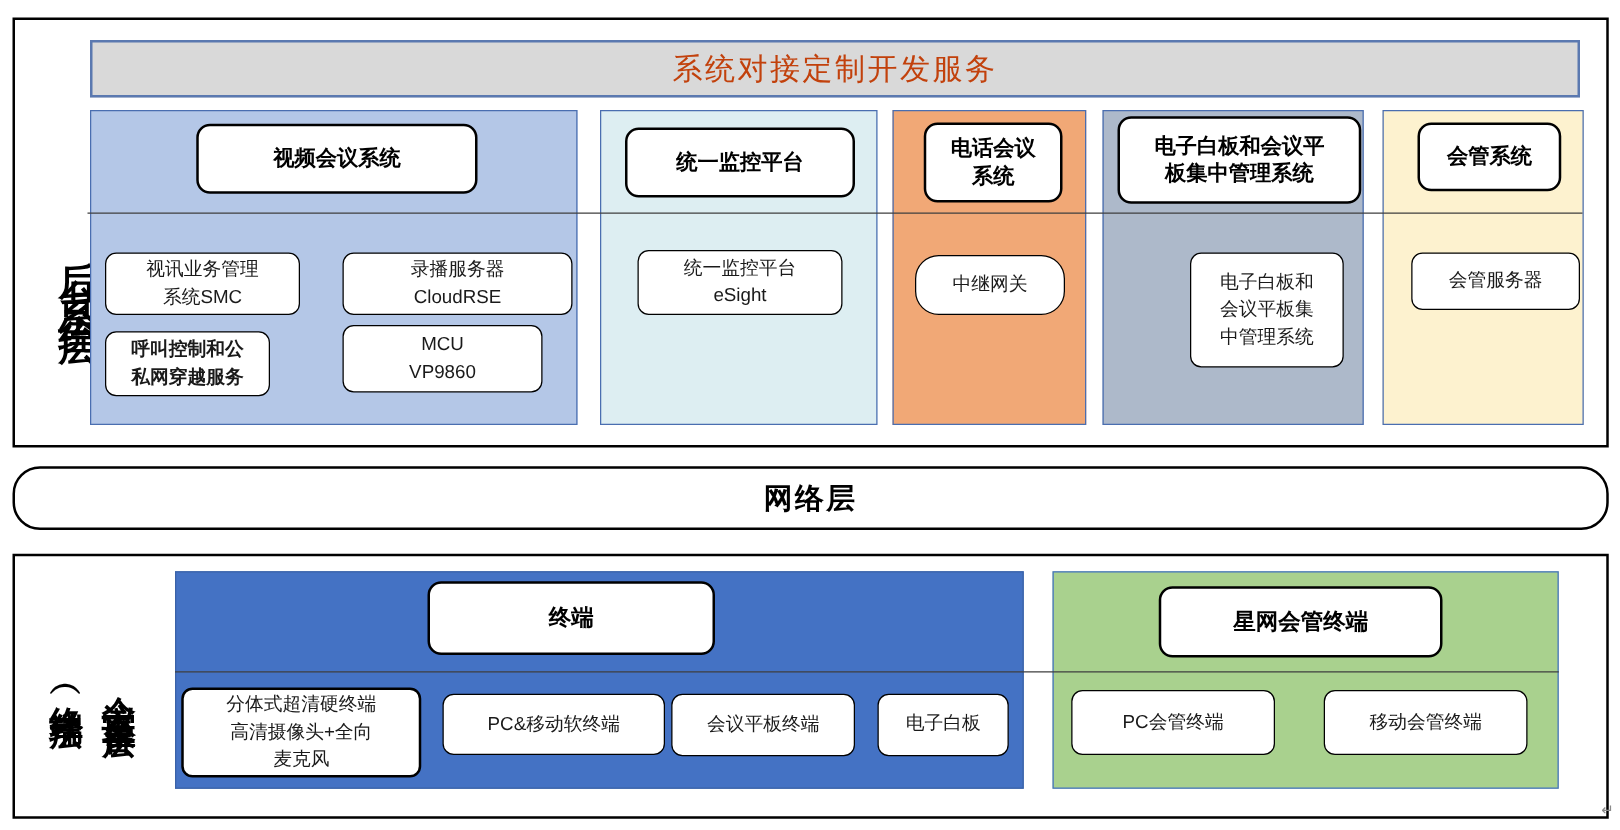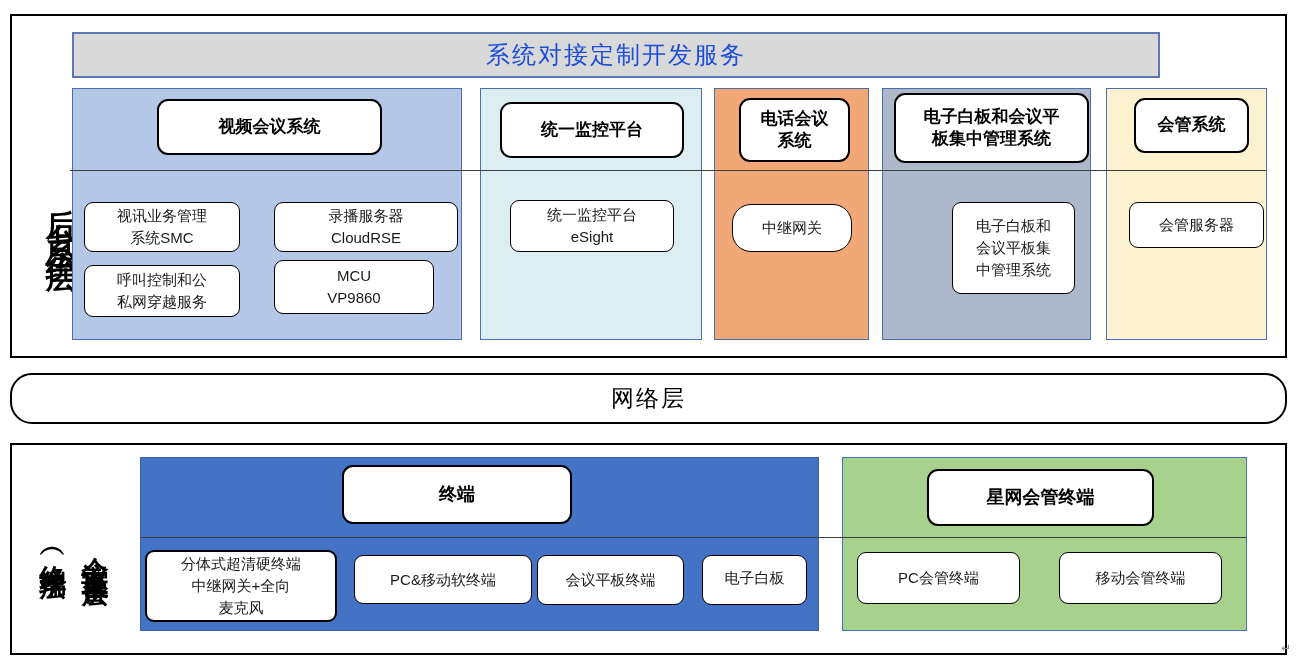--- a/index.html
+++ b/index.html
@@ -4,24 +4,24 @@
 <style>
   html,body{margin:0;padding:0;background:#fff;}
   .canvas{
     position:relative;width:1296px;height:664px;background:#ffffff;
     font-family:"Liberation Sans","DejaVu Sans",sans-serif;color:#000;overflow:hidden;
   }
   .section{position:absolute;background:#fff;border:2px solid #000;box-sizing:border-box;}
   
   .backend{left:10px;top:14px;width:1277px;height:344px;}
   .banner{
-    position:absolute;left:60px;top:16px;width:1088px;height:46px;
+    position:absolute;left:60px;top:16px;width:1192px;height:46px;
     background:#d9d9d9;border:2px solid #5b79b0;box-sizing:border-box;
     display:flex;align-items:center;justify-content:center;
-    font-size:24px;color:#1d4ed8;letter-spacing:2px;
+    font-size:24px;color:#c2410c;letter-spacing:2px;
   }
   .col{position:absolute;top:72px;height:252px;border:1.5px solid #4a6eb0;box-sizing:border-box;z-index:1;}
   .col-video{left:60px;width:390px;background:#b4c7e7;}
   .col-monitor{left:468px;width:222px;background:#ddeef2;}
   .col-phone{left:702px;width:155px;background:#f1a876;}
   .col-board{left:870px;width:209px;background:#adb9ca;}
   .col-mgmt{left:1094px;width:161px;background:#fdf2cf;}
   .sepline{position:absolute;height:0;border-top:1px solid #3f3f3f;z-index:2;}
   .sep-top{left:58px;top:154px;width:1196px;}
   .badge{
@@ -41,29 +41,29 @@
   .backend-label{left:22px;top:78px;width:52px;height:252px;font-size:30px;letter-spacing:14px;}
   
   .b-video{left:145px;top:83px;width:225px;height:56px;}
   .b-monitor{left:488px;top:86px;width:184px;height:56px;}
   .b-phone{left:727px;top:82px;width:111px;height:64px;}
   .b-board{left:882px;top:77px;width:195px;height:70px;}
   .b-mgmt{left:1122px;top:82px;width:115px;height:55px;}
   
   .c-smc{left:72px;top:186px;width:156px;height:50px;}
   .c-rse{left:262px;top:186px;width:184px;height:50px;}
-  .c-call{left:72px;top:249px;width:156px;height:52px;}
+  .c-call{left:72px;top:249px;width:132px;height:52px;font-weight:bold;}
   .c-mcu{left:262px;top:244px;width:160px;height:54px;}
   .c-esight{left:498px;top:184px;width:164px;height:52px;}
   .c-gateway{left:720px;top:188px;width:120px;height:48px;border-radius:19px;}
   .c-boardmgr{left:920px;top:186px;width:123px;height:92px;margin-left:20px;}
   .c-mgmtsrv{left:1117px;top:186px;width:135px;height:46px;}
   
   .network{left:10px;top:373px;width:1277px;height:51px;display:flex;align-items:center;justify-content:center;
-    font-weight:normal;font-size:23px;letter-spacing:2px;border-radius:22px;}
+    font-weight:bold;font-size:23px;letter-spacing:2px;border-radius:22px;}
   
   .devices{left:10px;top:443px;width:1277px;height:212px;padding-left:16px;}
   .devices-label{left:14px;top:6px;height:198px;width:96px;display:flex;flex-direction:row;gap:6px;
     align-items:center;justify-content:center;position:absolute;}
   .devices-label span{writing-mode:vertical-rl;text-orientation:mixed;font-weight:bold;font-size:27px;letter-spacing:5px;}
   .group{position:absolute;top:12px;height:174px;box-sizing:border-box;z-index:1;}
   .g-terminal{left:128px;width:679px;background:#4472c4;border:1px solid #3a62a7;}
   .g-mgmtterm{left:830px;width:405px;background:#a9d18e;border:1.5px solid #4472c4;}
   .sep-bottom{left:128px;top:92px;width:1107px;}
   .b-terminal{left:330px;top:20px;width:230px;height:59px;font-size:18px;}
@@ -129,21 +129,21 @@
 
     <div class="group g-terminal"></div>
     <div class="group g-mgmtterm"></div>
 
     <div class="sepline sep-bottom"></div>
 
     <div class="badge b-terminal">终端</div>
     <div class="badge b-starnet">星网会管终端</div>
 
     <div class="box d-hard">分体式超清硬终端
-中继网关+全向
+高清摄像头+全向
 麦克风</div>
     <div class="box d-soft">PC&amp;移动软终端</div>
     <div class="box d-pad">会议平板终端</div>
     <div class="box d-board">电子白板</div>
     <div class="box d-pcmgmt">PC会管终端</div>
     <div class="box d-mobilemgmt">移动会管终端</div>
   </div>
 
   <div class="stray">↵</div>
 </div>

